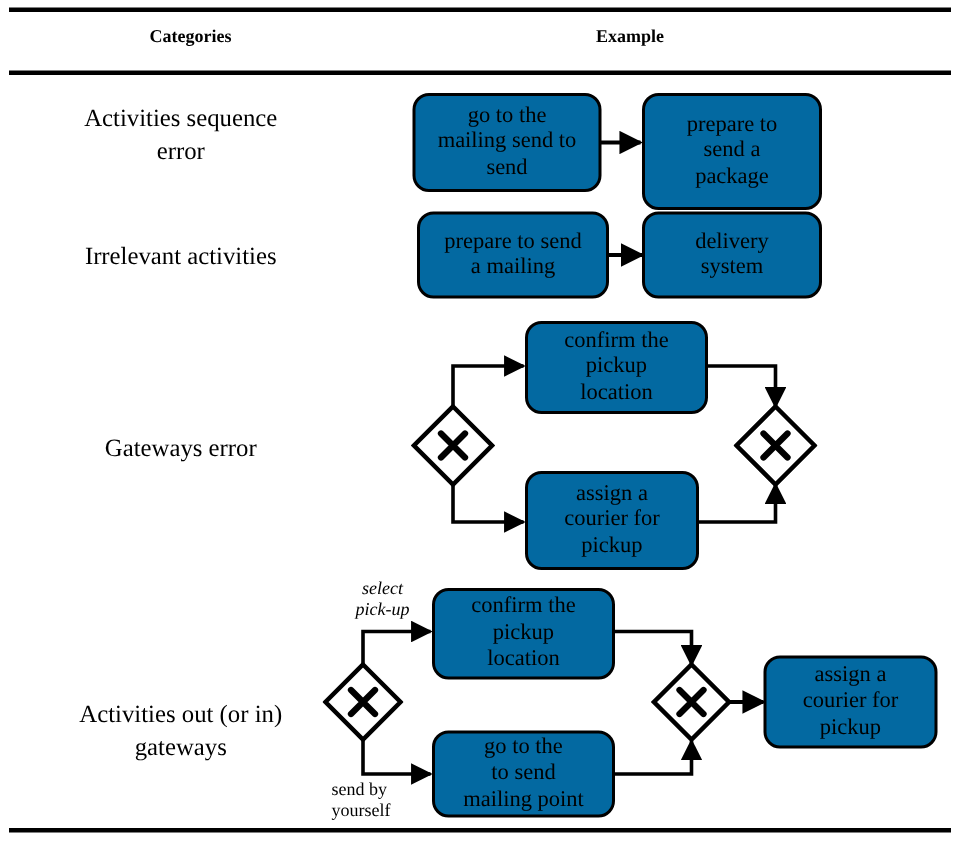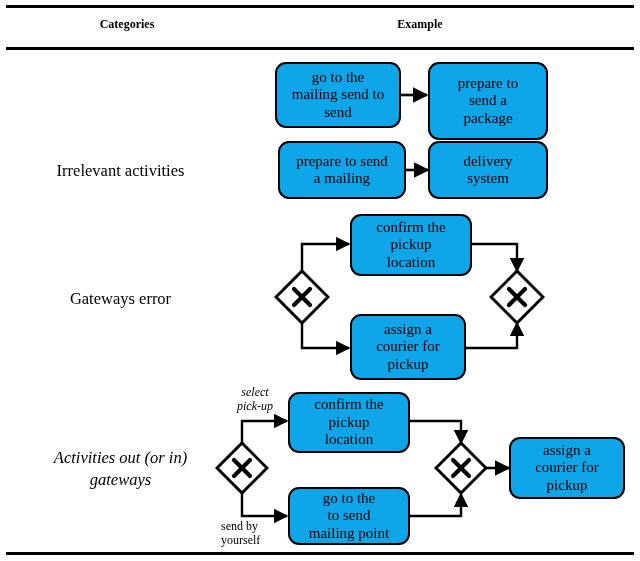--- a/index.html
+++ b/index.html
@@ -46,29 +46,29 @@
     position: absolute;
     font-size: 16.5px;
     line-height: 1.35;
     text-align: center;
     width: 225px;
     left: 8px;
   }
   .cat-1 { top: 68px; }
   .cat-2 { top: 160px; }
   .cat-3 { top: 288px; }
-  .cat-4 { top: 447px; font-style: italic; }
+  .cat-4 { top: 465px; }
 
   
   .task {
     position: absolute;
     box-sizing: border-box;
     border: 2.2px solid #000000;
     border-radius: 11px;
-    background: #0ea5e9;
+    background: #0369a1;
     display: flex;
     align-items: center;
     justify-content: center;
     text-align: center;
     font-size: 15px;
     line-height: 1.16;
     z-index: 3;
   }
   .task span { display: block; padding: 0 3px; }
 
@@ -104,20 +104,24 @@
 
 <div id="page">
 
   <div class="rule rule-top"></div>
   <div class="rule rule-header"></div>
   <div class="rule rule-bottom"></div>
 
   <div class="col-head col-head-categories">Categories</div>
   <div class="col-head col-head-example">Example</div>
 
+  <div class="cat-label cat-1">
+    <div><span>Activities sequence</span></div>
+    <div><span>error</span></div>
+  </div>
 
   <div class="cat-label cat-2">
     <div><span>Irrelevant activities</span></div>
   </div>
 
   <div class="cat-label cat-3">
     <div><span>Gateways error</span></div>
   </div>
 
   <div class="cat-label cat-4">

